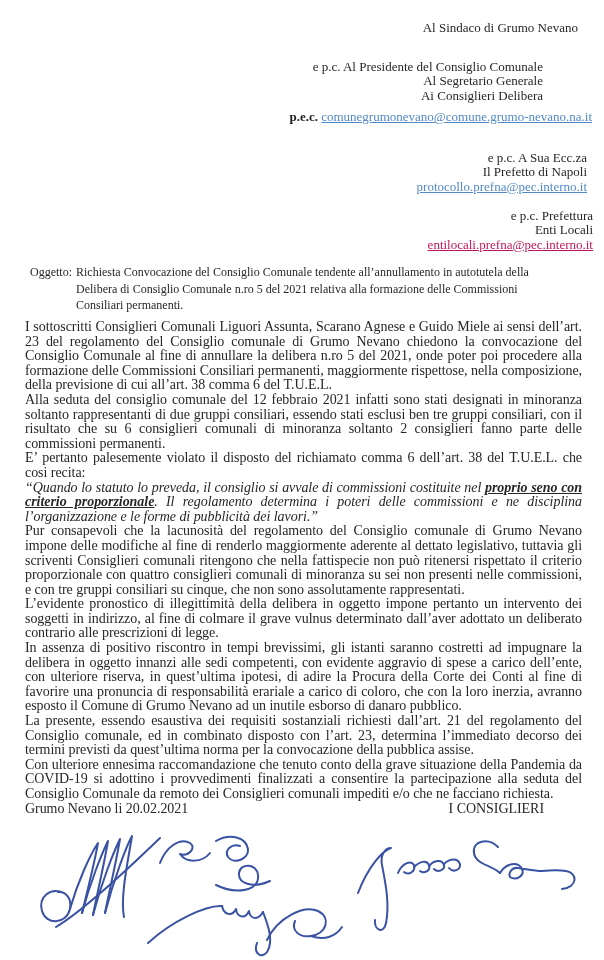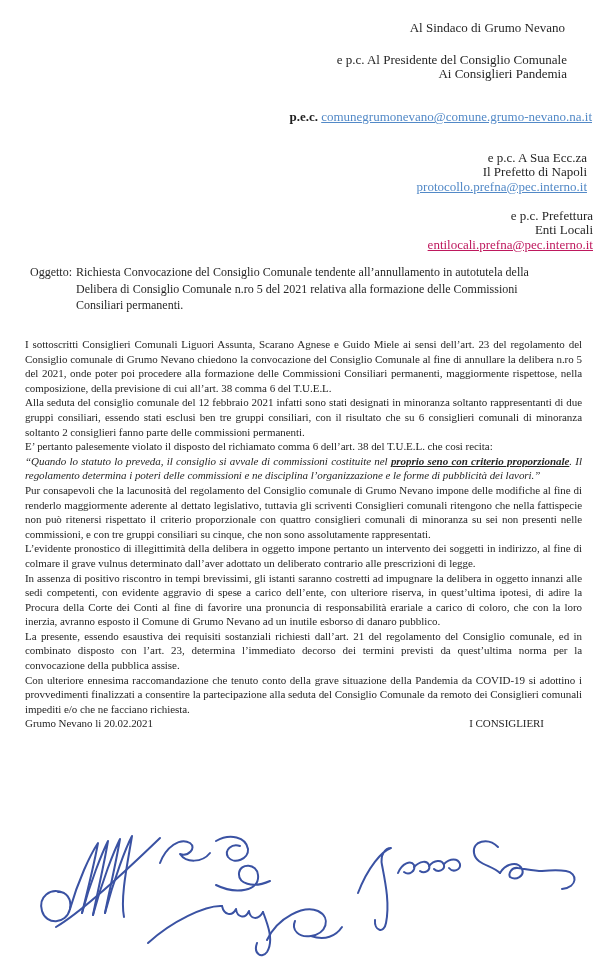--- a/index.html
+++ b/index.html
@@ -8,37 +8,37 @@
     background:#ffffff;
     font-family:"Liberation Serif","DejaVu Serif",serif;
     color:#262626;
     position:relative;
     overflow:hidden;
   }
   .page { position:absolute; inset:0; }
 
   
   .addr { position:absolute; left:0; right:0; text-align:right; font-size:13px; line-height:14.3px; }
-  .addr-to   { top:21px;  padding-right:39px; }
-  .addr-cc1  { top:53px;  padding-right:37px; }
+  .addr-to   { top:21px;  padding-right:26px; }
+  .addr-cc1  { top:60px;  padding-right:61px; }
   .addr-pec  { top:110px; padding-right:12px; }
   .addr-cc2  { top:151px; padding-right:17px; }
   .addr-cc3  { top:209px; padding-right:11px; }
   .pec-label { font-weight:bold; color:#1f1f1f; }
   .email-link { color:#5289c7; text-decoration:underline; cursor:pointer; }
 
   
   .subject { position:absolute; top:264px; left:30px; right:40px; font-size:12px; line-height:16.6px; display:flex; }
   .subject-label { flex:0 0 46px; }
   .subject-text { flex:1; }
 
   
   .body-text {
-    position:absolute; top:337px; left:25px; width:557px;
-    font-size:11px; line-height:14.6px; letter-spacing:-0.05px;
+    position:absolute; top:320px; left:25px; width:557px;
+    font-size:14px; line-height:14.6px; letter-spacing:-0.05px;
     text-align:justify;
   }
   .body-text p { margin:0; }
   .quote { font-style:italic; }
   .quote-emph { font-weight:bold; text-decoration:underline; }
 
   .closing-row { display:flex; justify-content:space-between; padding-right:38px; }
 
   
   .signatures { position:absolute; left:20px; top:793px; }
@@ -48,21 +48,22 @@
 <body>
 
 <div class="page">
 
   <div class="addr addr-to">
     <div>Al Sindaco di Grumo Nevano</div>
   </div>
 
   <div class="addr addr-cc1">
     <div>e p.c. Al Presidente del Consiglio Comunale</div>
-    <div>Ai Consiglieri Pandemia</div>
+    <div>Al Segretario Generale</div>
+    <div>Ai Consiglieri Delibera</div>
   </div>
 
   <div class="addr addr-cc2">
     <div>e p.c. A Sua Ecc.za</div>
     <div>Il Prefetto di Napoli</div>
     <div><span class="email-link" style="color: rgb(82, 137, 199);">protocollo.prefna@pec.interno.it</span></div>
   </div>
 
   <div class="addr addr-pec">
     <span class="pec-label">p.e.c.</span>

